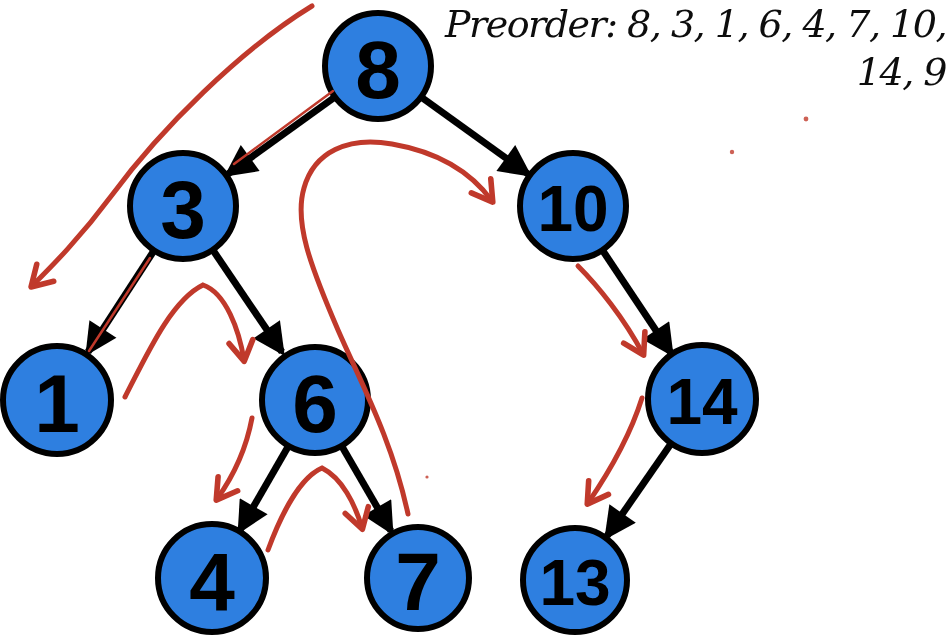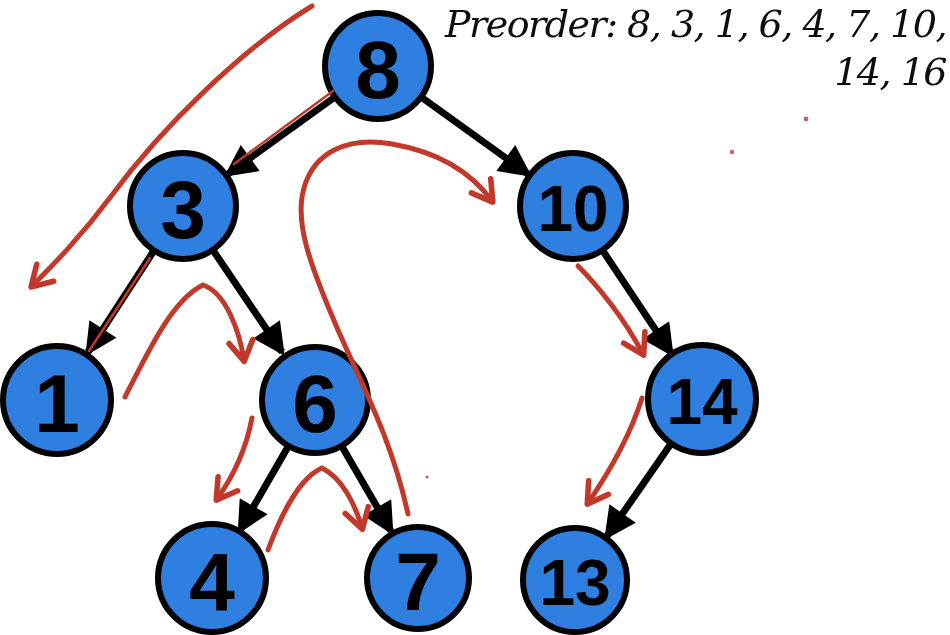--- a/index.html
+++ b/index.html
@@ -105,16 +105,16 @@
         <path d="M 578 266 C 598 286, 624 318, 643 354" fill="none" stroke="#c0392b" stroke-width="5" stroke-linecap="round" marker-end="url(#arrow-red)"></path>
         <path d="M 642 398 C 631 433, 612 468, 588 503" fill="none" stroke="#c0392b" stroke-width="5" stroke-linecap="round" marker-end="url(#arrow-red)"></path>
         <circle cx="732" cy="152" r="2.2" fill="#c0392b" opacity="0.8"></circle>
         <circle cx="806" cy="119" r="2.4" fill="#c0392b" opacity="0.8"></circle>
         <circle cx="427" cy="477" r="1.6" fill="#c0392b" opacity="0.8"></circle>
       </g>
   </svg>
 
   <div class="preorder">
     <div>Preorder: 8, 3, 1, 6, 4, 7, 10,</div>
-    <div>14, 16</div>
+    <div>14, 9</div>
   </div>
 
 </div>
 
 </body></html>

